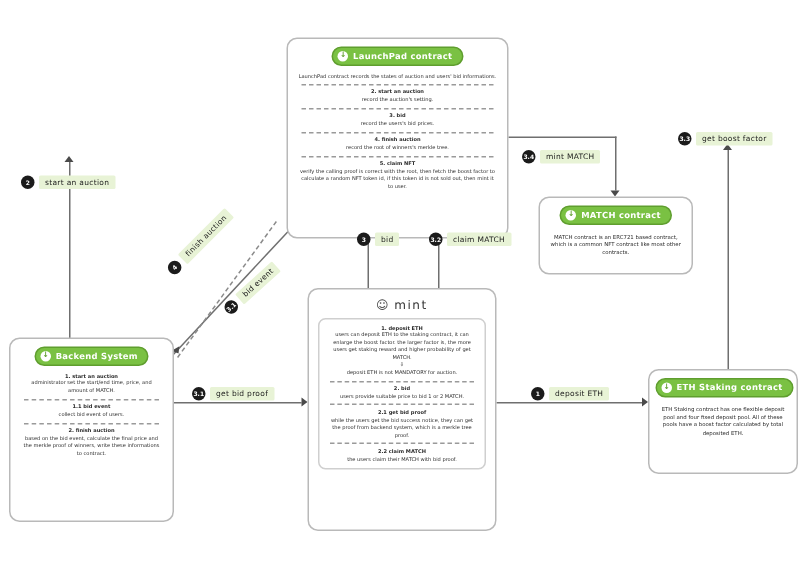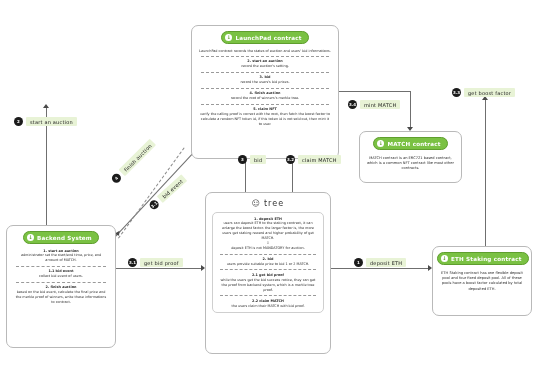--- a/index.html
+++ b/index.html
@@ -229,21 +229,21 @@
       <div class="sect">
         <div class="t">5. claim NFT</div>
         <div>verify the calling proof is correct with the root,  then fetch the boost factor to calculate a random NFT token id, if this token id is not sold out, then mint it to user.</div>
       </div>
     </div>
   </div>
 
   <div class="box" id="users">
     <div class="box-head">
       <span class="head-ico">☺</span>
-      <span>tree</span>
+      <span>mint</span>
     </div>
     <div class="inner">
       <div class="box-body">
         <div class="sect">
           <div class="t">1. deposit ETH</div>
           <div>users can deposit ETH to the staking contract, it can enlarge the boost factor.  the larger factor is, the more users get staking reward and higher probability of get MATCH.</div>
           <div>⇩</div>
           <div>deposit ETH is not MANDATORY for auction.</div>
         </div>
         <hr class="dash">

